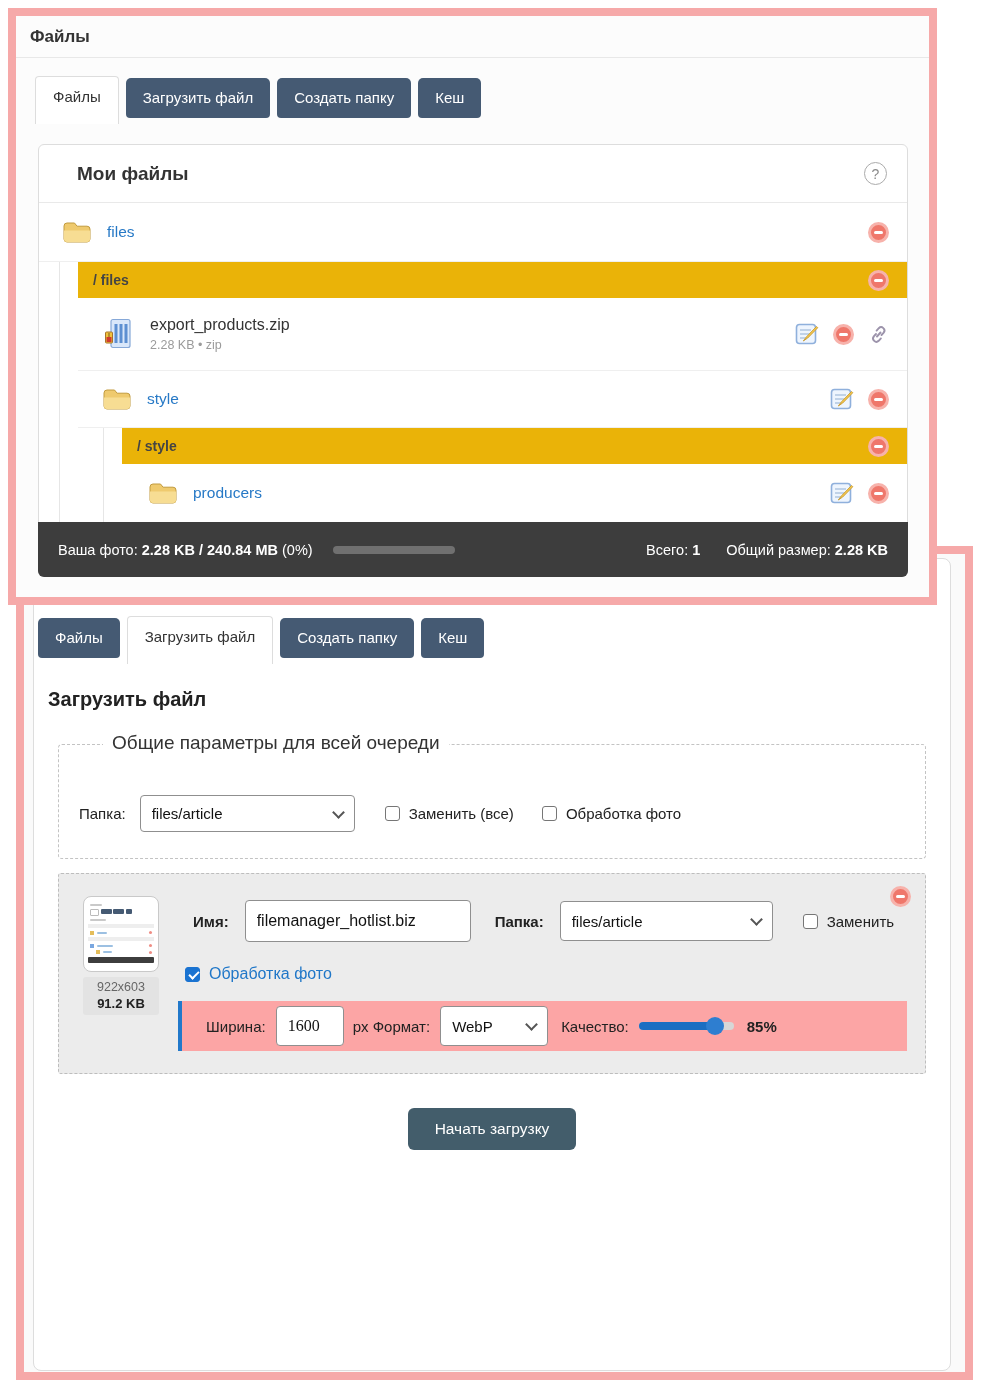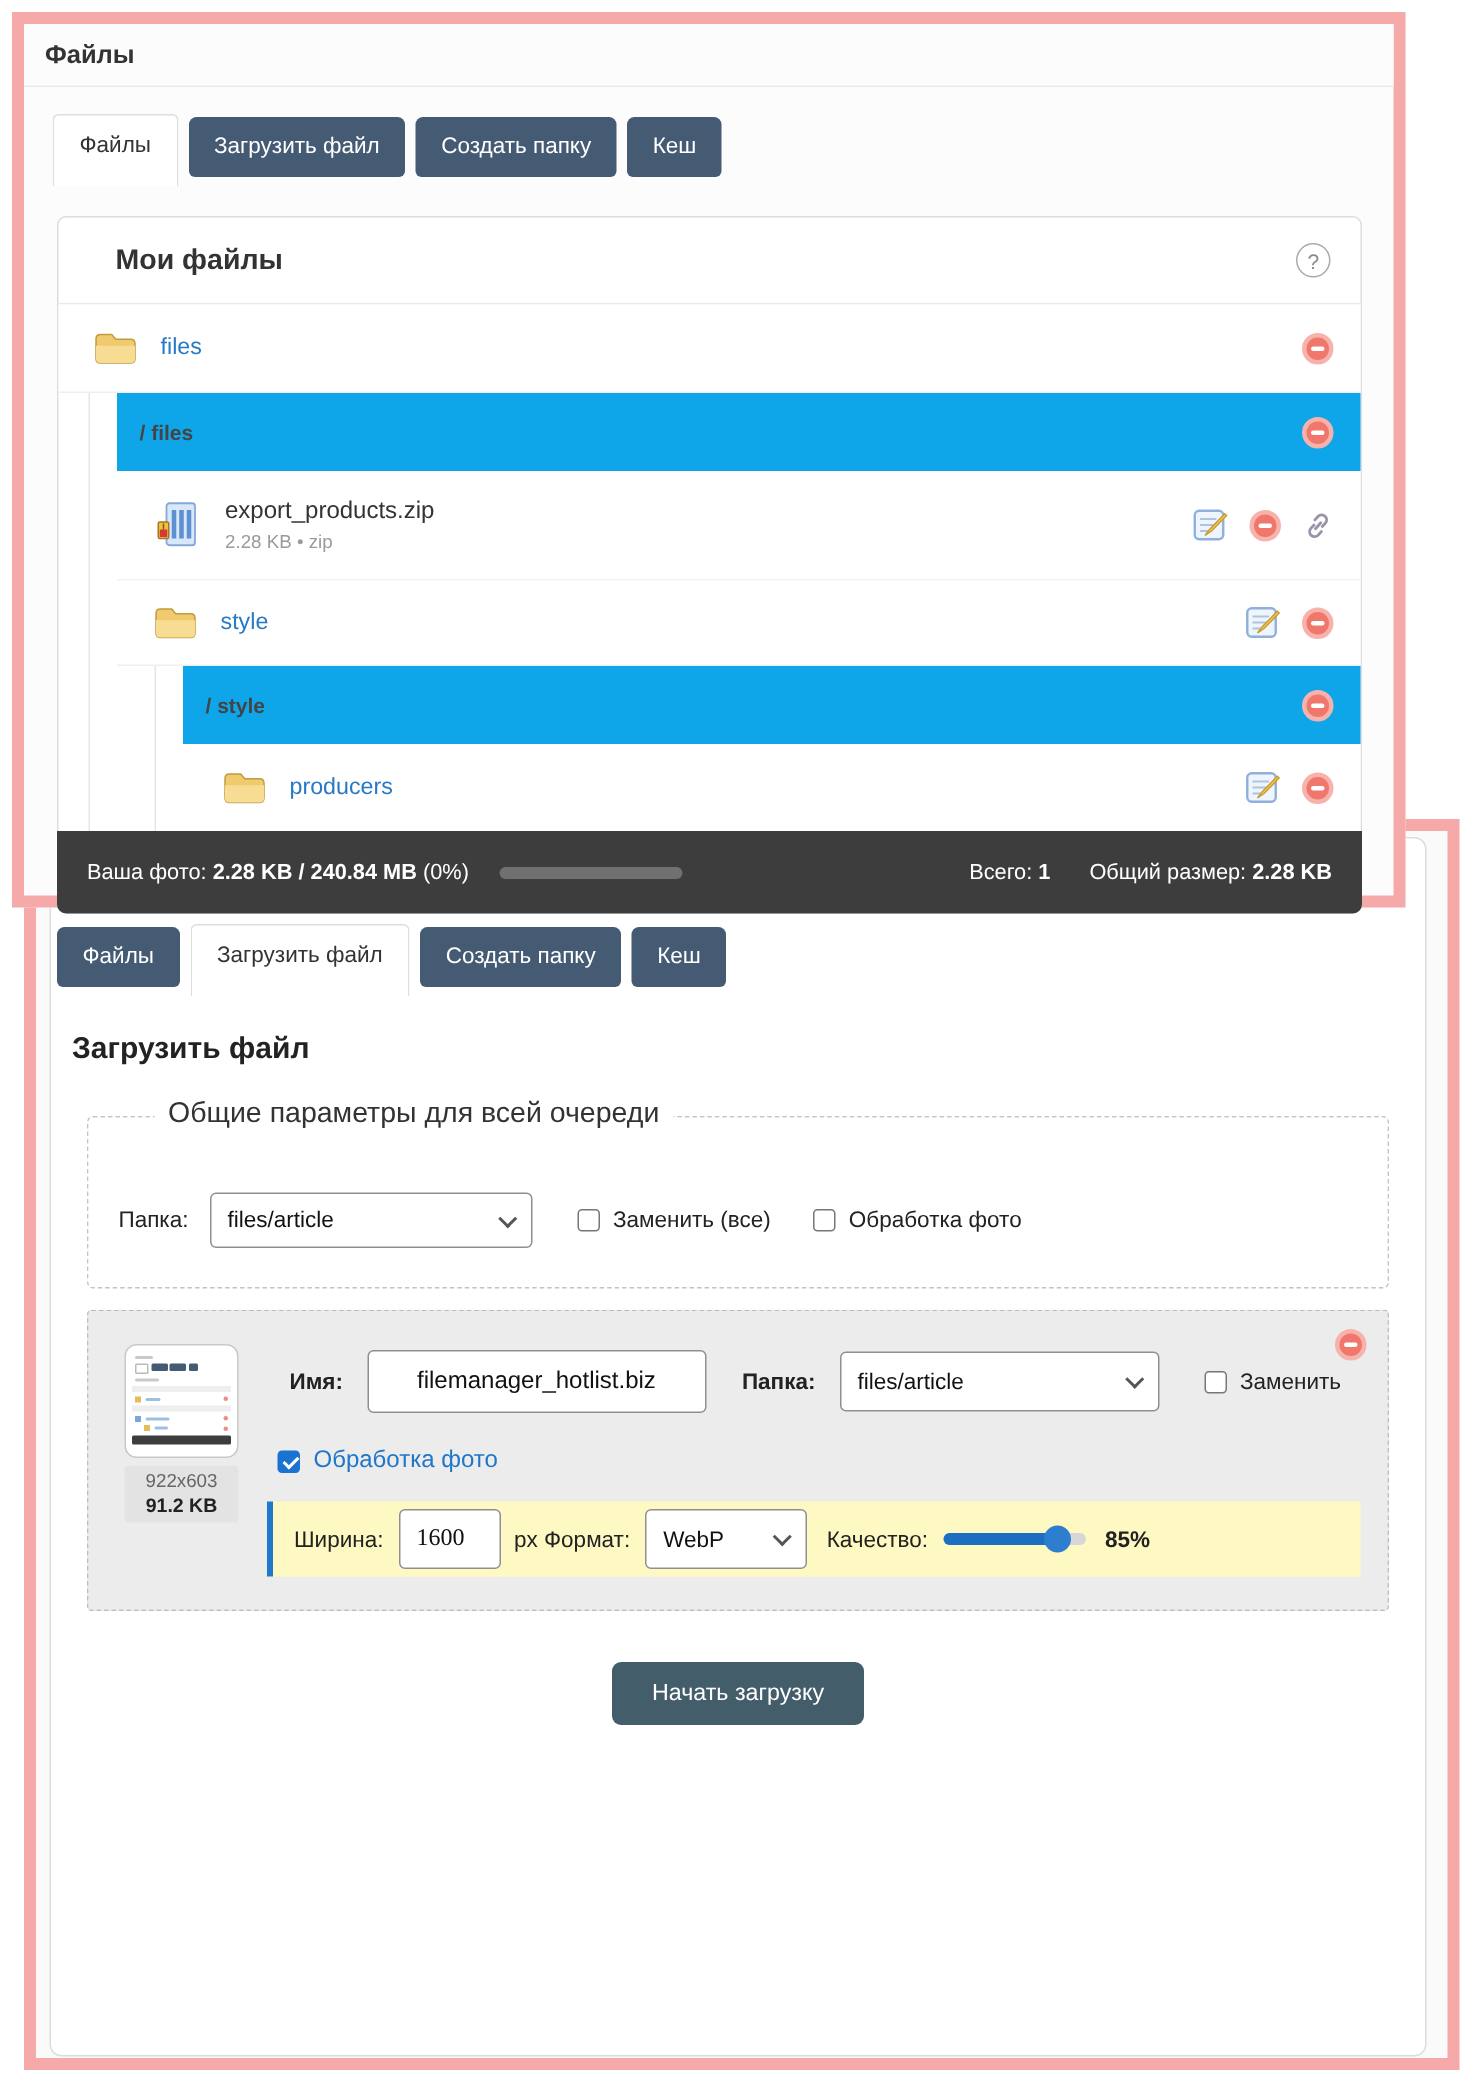--- a/index.html
+++ b/index.html
@@ -29,21 +29,21 @@
   .fp-header{height:57px;display:flex;align-items:center;padding:0 20px 0 38px;
     border-bottom:1px solid #e9e9e9;}
   .fp-title{font-size:19px;font-weight:bold;color:#333;}
   .help{margin-left:auto;width:23px;height:23px;border:1.5px solid #ababab;border-radius:50%;
     color:#8a8a8a;font-size:14px;display:flex;align-items:center;justify-content:center;box-sizing:border-box;}
 
   .row{display:flex;align-items:center;border-bottom:1px solid #efefef;background:#fff;}
   .row .label{color:#2779c6;font-size:15.5px;margin-left:15px;}
   .actions{margin-left:auto;display:flex;align-items:center;gap:14px;padding-right:18px;}
   .group{margin-left:20px;border-left:1px solid #e6e6e6;padding-left:18px;}
-  .path-bar{height:52px;background:#0ea5e9;display:flex;align-items:center;
+  .path-bar{height:36px;background:#eab308;display:flex;align-items:center;
     padding-left:15px;font-size:14px;font-weight:600;color:#444;}
   .row-files{height:58px;padding-left:23px;}
   .row-zip{height:72px;padding-left:26px;}
   .row-zip .fileinfo{margin-left:18px;display:flex;flex-direction:column;}
   .fname{font-size:16px;color:#333;}
   .fmeta{font-size:12.5px;color:#9b9b9b;margin-top:4px;}
   .row-style{height:56px;padding-left:24px;}
   .row-producers{height:58px;padding-left:26px;}
 
   .quota{height:55px;background:#3d3d3d;border-radius:0 0 6px 6px;margin:0 -1px -1px -1px;
@@ -105,22 +105,22 @@
   .t-dot{width:3px;height:3px;border-radius:50%;background:#ef8d84;margin-left:auto;flex:none;}
   .t-gray{height:4px;background:#eee;margin:0 -2px 2.5px;}
   .t-foot{height:6px;background:#3d3d3d;border-radius:1px;margin:3px -2px 0;}
   .sizechip{margin-top:5px;background:#e3e3e3;border-radius:3px;text-align:center;padding:3px 0 4px;}
   .dim{font-size:12.5px;color:#666;}
   .kb{font-size:13px;font-weight:bold;color:#222;margin-top:2px;}
 
   .card-row1{display:flex;align-items:center;margin-left:110px;height:42px;}
   .card-row2{display:flex;align-items:center;margin-left:102px;margin-top:22px;height:20px;gap:9px;}
   .linklbl{color:#2077c8;font-size:16px;}
-  .photo-row{margin-left:95px;margin-top:17px;height:50px;background:#fef9c3;
-    border-left:4px solid #2178ca;display:flex;align-items:center;padding:0 14px;box-sizing:border-box;}
+  .photo-row{margin-left:95px;margin-top:17px;height:50px;background:#fca5a5;
+    border-left:4px solid #2178ca;display:flex;align-items:center;padding:0 24px;box-sizing:border-box;}
   .input{box-sizing:border-box;background:#fff;border:1px solid #8f8f8f;border-radius:4px;
     font-size:16px;color:#111;padding:0 11px;font-family:"Liberation Sans",sans-serif;}
 
   .slider{position:relative;width:95px;height:18px;margin-left:10px;flex:none;}
   .slider .track{position:absolute;left:0;right:0;top:5px;height:8px;background:#d7d7d7;border-radius:4px;}
   .slider .fill{position:absolute;left:0;top:5px;height:8px;background:#1b6ec2;border-radius:4px;}
   .slider .thumbk{position:absolute;top:0;width:18px;height:18px;border-radius:50%;background:#2e7ed0;}
 
   .submit{display:block;margin:34px auto 0;background:#435d6b;color:#fff;border:none;
     border-radius:6px;padding:12px 27px;font-size:15.5px;font-family:"Liberation Sans",sans-serif;}
@@ -191,21 +191,21 @@
             <div class="t-foot"></div>
           </div>
           <div class="sizechip">
             <div class="dim">922x603</div>
             <div class="kb">91.2 KB</div>
           </div>
         </div>
 
         <div class="card-row1">
           <span class="lbl b" style="margin-right:16px;">Имя:</span>
-          <input class="input" style="width: 226px; height: 42px; text-align: center;" value="filemanager_hotlist.biz">
+          <input class="input" style="width: 226px; height: 42px;" value="filemanager_hotlist.biz">
           <span class="lbl b" style="margin-left:24px;margin-right:16px;">Папка:</span>
           <div class="sel" style="width:213px;height:40px;">
             <span>files/article</span>
             <span class="chev"></span>
           </div>
           <span class="cb" style="margin-left:30px;"></span>
           <span class="lbl" style="margin-left:9px;">Заменить</span>
         </div>
 
         <div class="card-row2">

